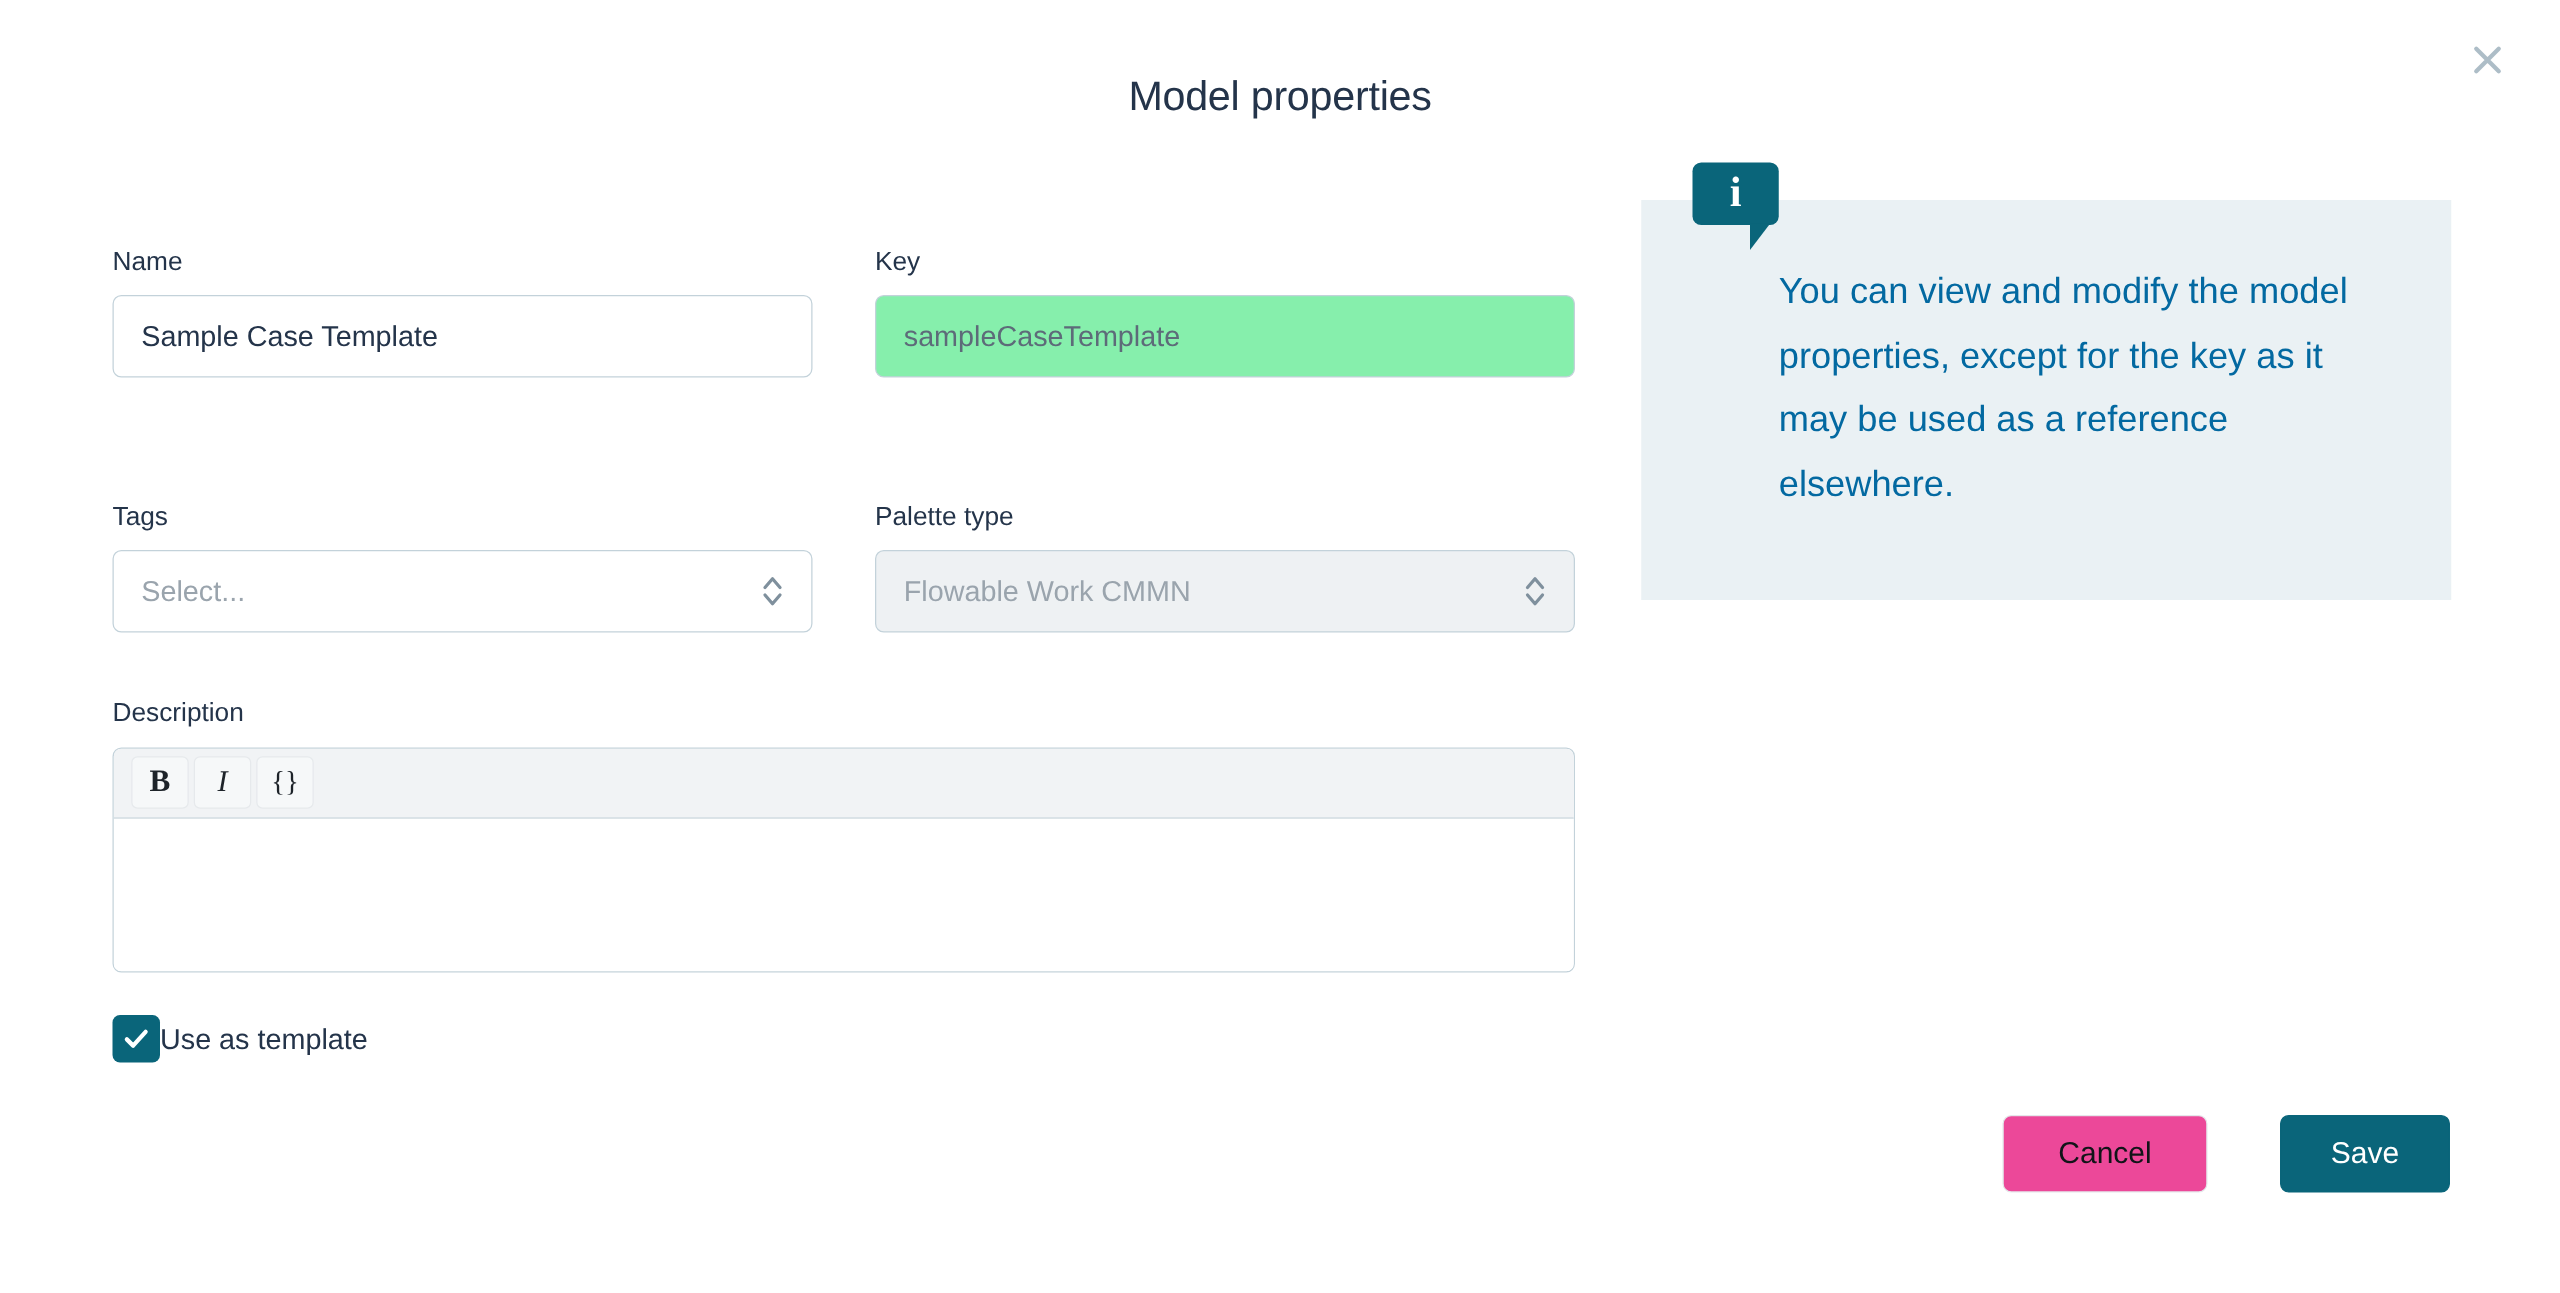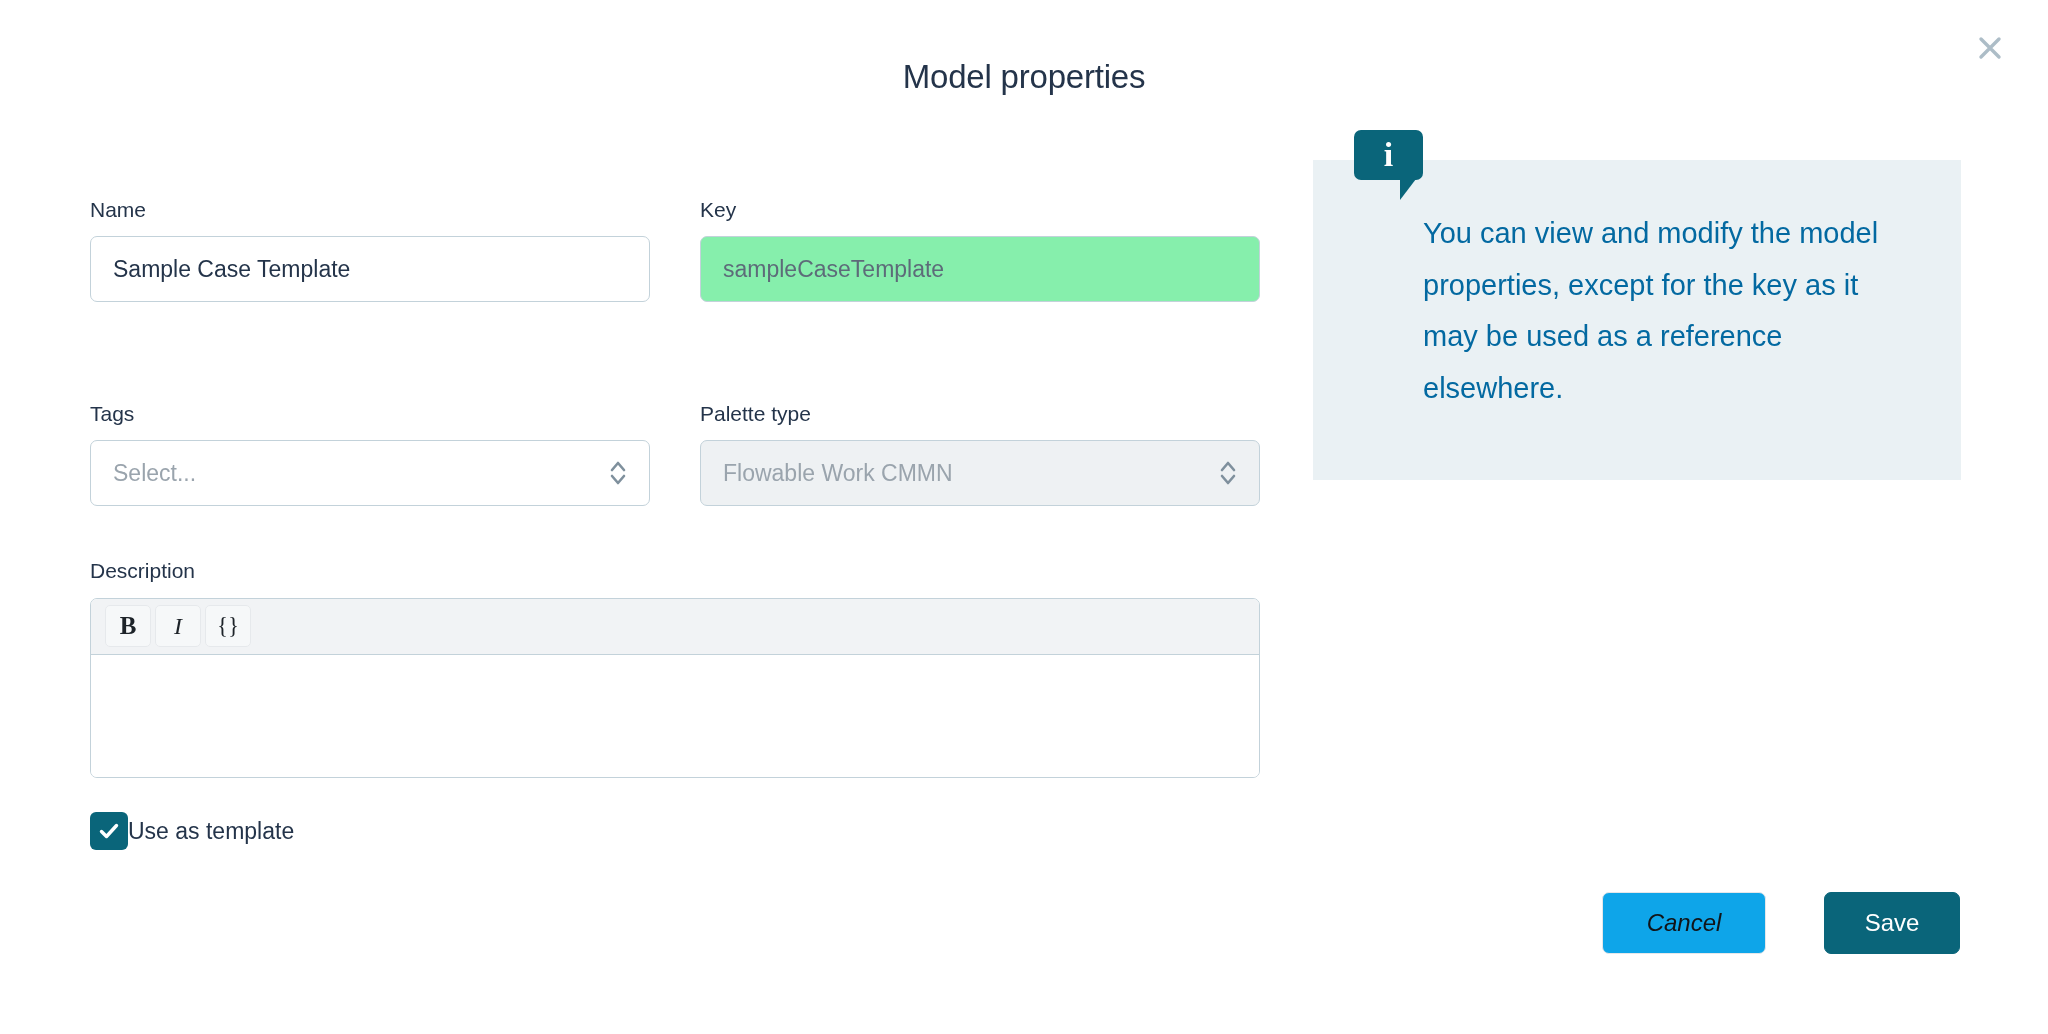--- a/index.html
+++ b/index.html
@@ -252,25 +252,24 @@
     border-radius: 7px;
     font-family: "Liberation Sans", sans-serif;
     font-size: 24px;
     cursor: pointer;
     padding: 0 34px;
     display: flex;
     align-items: center;
     justify-content: center;
   }
   .btn-cancel {
-    background: #0ea5e9;
+    background: #ec4899;
     border: 1px solid #e4e7ea;
     color: #111418;
     min-width: 164px;
-    font-style: italic;
   }
   .btn-save {
     background: #0a657a;
     border: 1px solid #0a657a;
     color: #ffffff;
     min-width: 136px;
     margin-left: 32px;
   }
 </style>
 </head>

